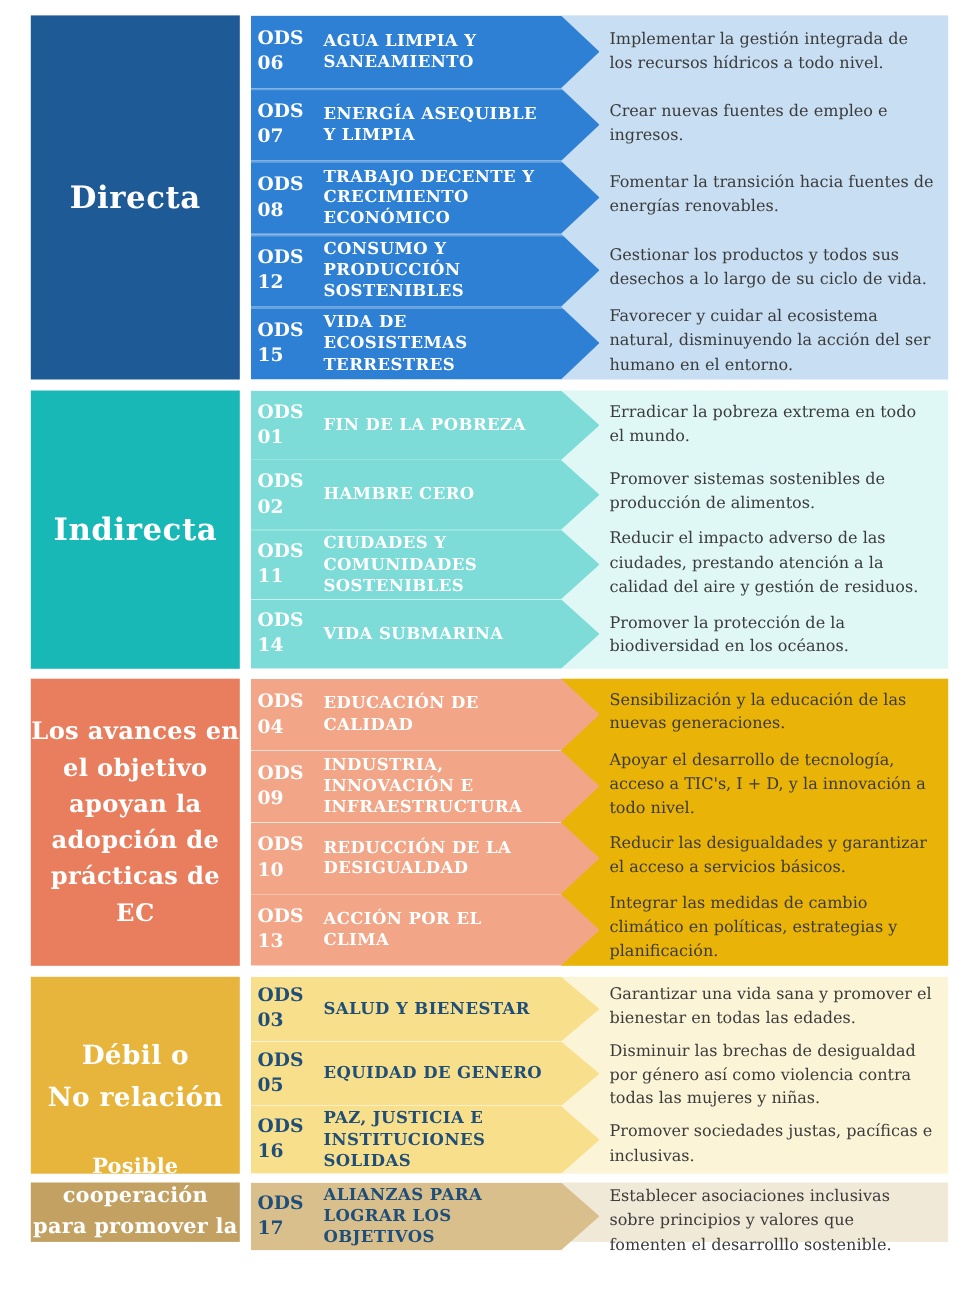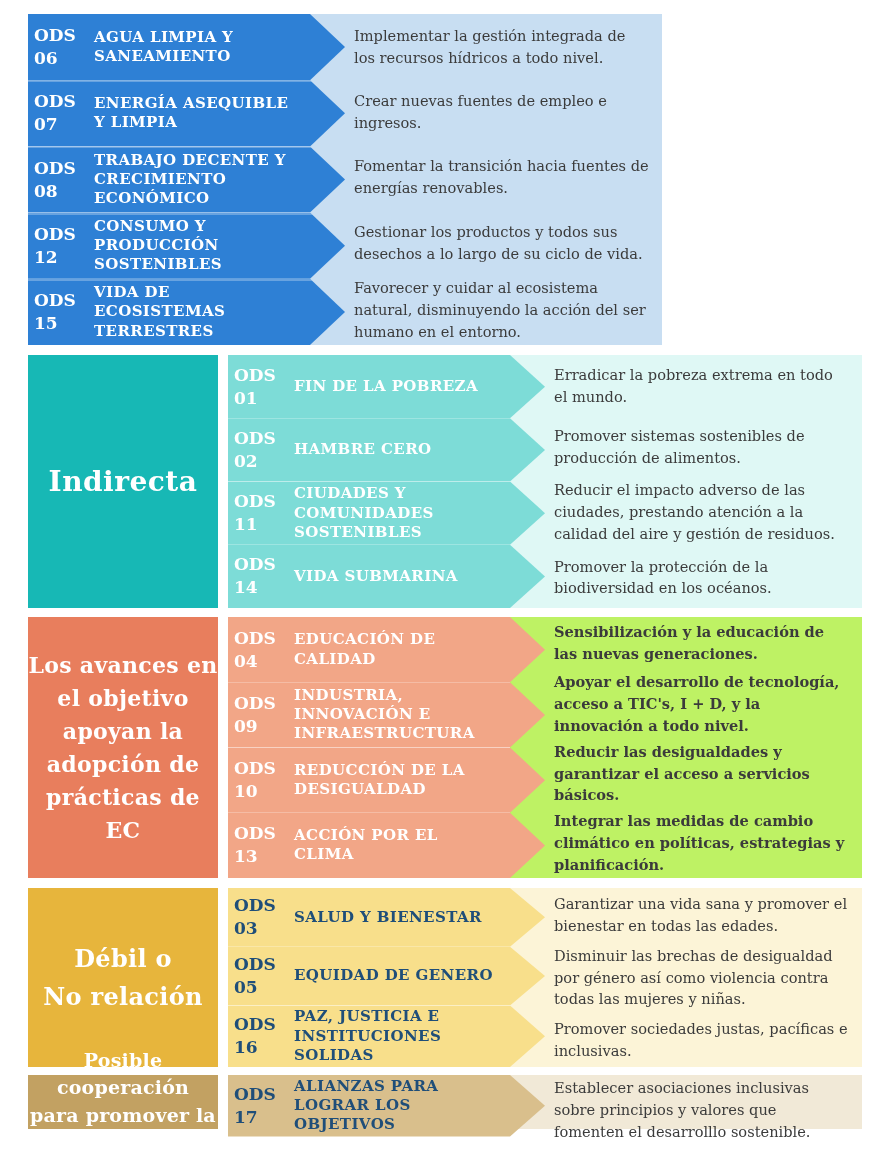--- a/index.html
+++ b/index.html
@@ -93,20 +93,21 @@
     padding: 2px 12px 2px 44px;
     font-size: 14.6px;
     line-height: 1.5;
   }
 </style>
 </head>
 <body>
 
 <div id="infographic">
   <div class="section sec-0">
+    <div class="left-box" style="background: rgb(30, 90, 150);">Directa</div>
     <div class="rows-col">
   <div class="ods-row" style="background: rgb(46, 128, 213); color: rgb(255, 255, 255);">
     <div class="ods-cell">
       <div>ODS</div>
       <div>06</div>
     </div>
     <div class="goal-name">AGUA LIMPIA Y SANEAMIENTO</div>
   </div>
 
   <div class="ods-row" style="background: rgb(46, 128, 213); color: rgb(255, 255, 255);">
@@ -225,21 +226,21 @@
   </div>
 
   <div class="ods-row" style="background: rgb(242, 166, 135); color: rgb(255, 255, 255);">
     <div class="ods-cell">
       <div>ODS</div>
       <div>13</div>
     </div>
     <div class="goal-name">ACCIÓN POR EL CLIMA</div>
   </div>
 </div>
-    <div class="desc-panel" style="background: #bef264; font-weight: bold;">
+    <div class="desc-panel" style="background: #eab308;">
         <div class="desc-item" style="color: rgb(59, 59, 59);">Sensibilización y la educación de las nuevas generaciones.</div>
         <div class="desc-item" style="color: rgb(59, 59, 59);">Apoyar el desarrollo de tecnología, acceso a TIC's, I + D, y la innovación a todo nivel.</div>
         <div class="desc-item" style="color: rgb(59, 59, 59);">Reducir las desigualdades y garantizar el acceso a servicios básicos.</div>
         <div class="desc-item" style="color: rgb(59, 59, 59);">Integrar las medidas de cambio climático en políticas, estrategias y planificación.</div>
       </div>
   </div>
 
   <div class="section sec-3">
     <div class="left-box" style="background: rgb(231, 181, 60);">Débil o
 No relación</div>

